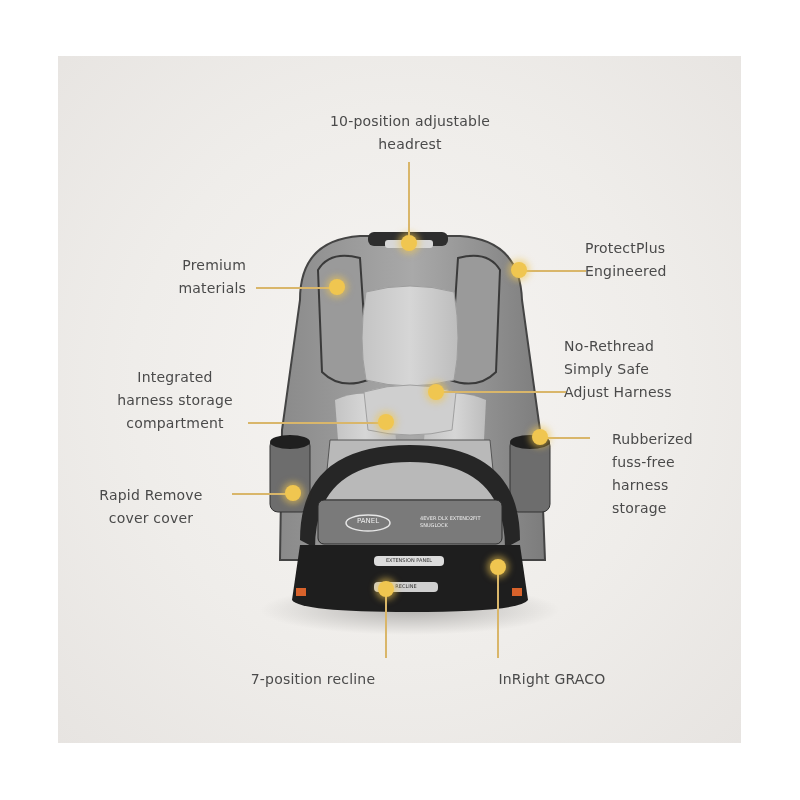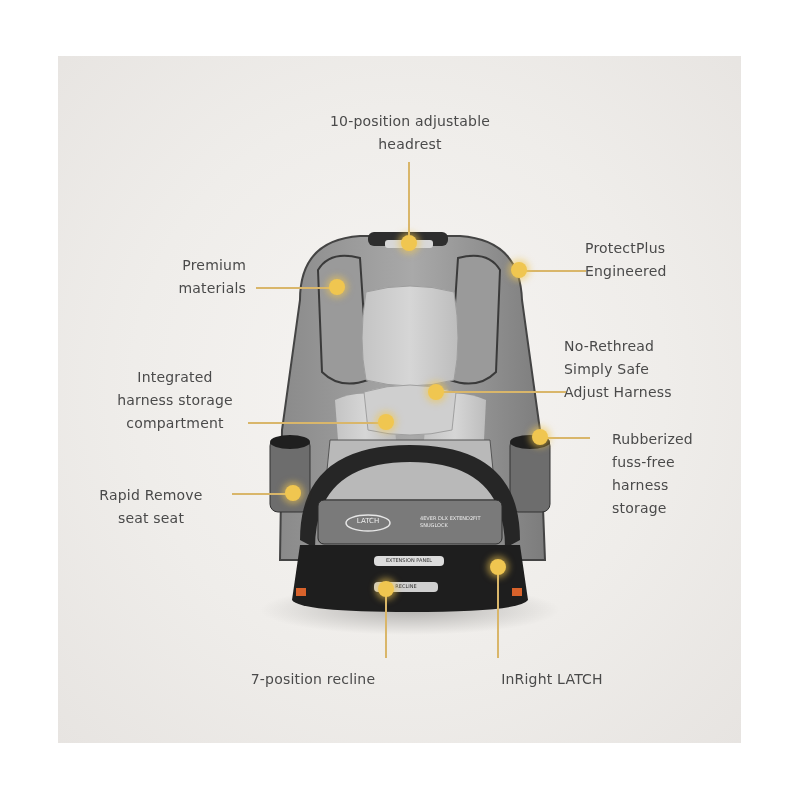--- a/index.html
+++ b/index.html
@@ -76,21 +76,21 @@
 
   <rect x="318" y="500" width="184" height="44" rx="6" fill="#7a7a7a" stroke="#2a2a2a"></rect>
   <ellipse cx="368" cy="523" rx="22" ry="8" fill="none" stroke="#e6e6e6" stroke-width="1.5"></ellipse>
 
   <path d="M300 545 L520 545 L528 600 Q520 612 410 612 Q300 612 292 600 Z" fill="#1e1e1e"></path>
   <rect x="374" y="556" width="70" height="10" rx="4" fill="#dcdcdc"></rect>
   <rect x="374" y="582" width="64" height="10" rx="4" fill="#cfcfcf"></rect>
   <rect x="296" y="588" width="10" height="8" fill="#d8622b"></rect>
   <rect x="512" y="588" width="10" height="8" fill="#d8622b"></rect>
 </svg>
-<div style="position:absolute;left:352px;top:517px;font-size:7px;color:#eee;width:32px;text-align:center">LATCH</div>
+<div style="position:absolute;left:352px;top:517px;font-size:7px;color:#eee;width:32px;text-align:center">PANEL</div>
 <div style="position:absolute;left:420px;top:515px;font-size:5px;color:#eee;width:70px;line-height:7px">4EVER DLX EXTEND2FIT SNUGLOCK</div>
 <div style="position:absolute;left:374px;top:557px;font-size:5px;color:#333;width:70px;text-align:center">EXTENSION PANEL</div>
 <div style="position:absolute;left:374px;top:583px;font-size:5px;color:#333;width:64px;text-align:center">RECLINE</div>
 
 <div class="label" style="left:280px;top:110px;width:260px">10-position adjustable
 headrest</div>
 <div class="vline" style="left:408px;top:162px;height:80px"></div>
 <div class="dot" style="left:409px;top:243px"></div>
 
 <div class="label right" style="left:585px;top:237px;width:140px">ProtectPlus
@@ -116,23 +116,23 @@
 <div class="dot" style="left:386px;top:422px"></div>
 
 <div class="label right" style="left:612px;top:428px;width:140px">Rubberized
 fuss-free
 harness
 storage</div>
 <div class="hline" style="left:540px;top:437px;width:50px"></div>
 <div class="dot" style="left:540px;top:437px"></div>
 
 <div class="label" style="left:80px;top:484px;width:142px">Rapid Remove
-seat seat</div>
+cover cover</div>
 <div class="hline" style="left:232px;top:493px;width:60px"></div>
 <div class="dot" style="left:293px;top:493px"></div>
 
 <div class="label" style="left:220px;top:668px;width:186px">7-position recline</div>
 <div class="vline" style="left:385px;top:590px;height:68px"></div>
 <div class="dot" style="left:386px;top:589px"></div>
 
-<div class="label" style="left:478px;top:668px;width:148px">InRight LATCH</div>
+<div class="label" style="left:478px;top:668px;width:148px">InRight GRACO</div>
 <div class="vline" style="left:497px;top:568px;height:90px"></div>
 <div class="dot" style="left:498px;top:567px"></div>
 
 </body></html>

